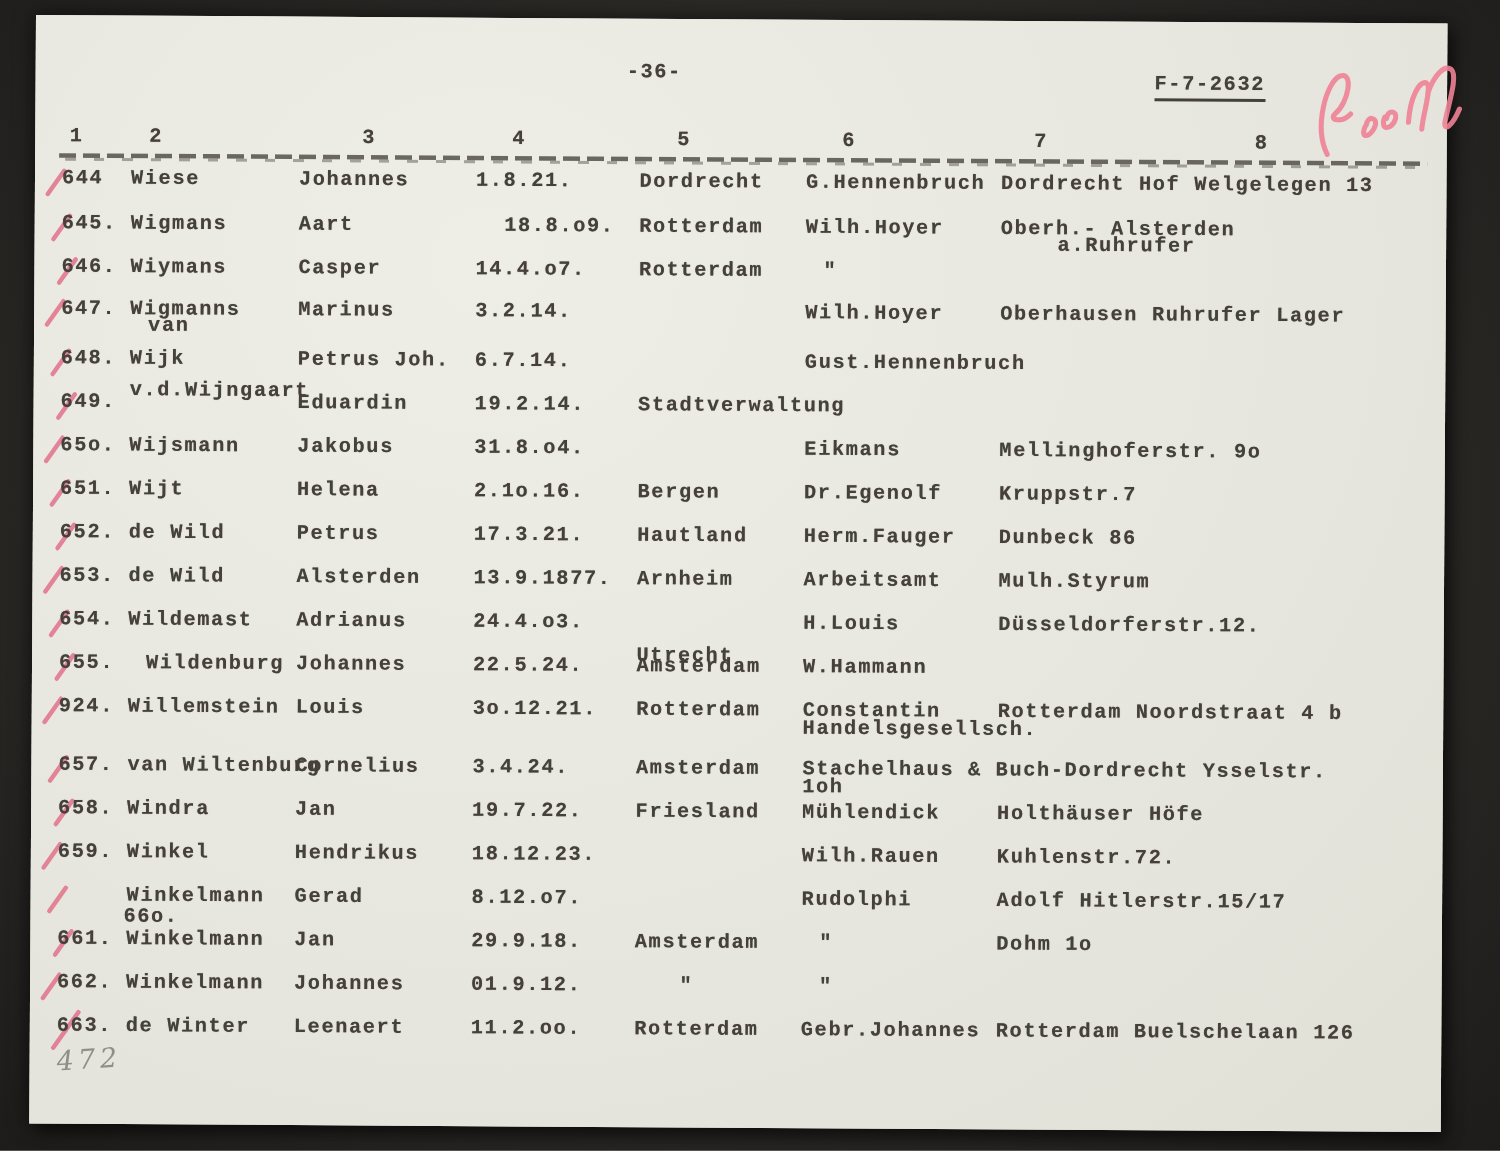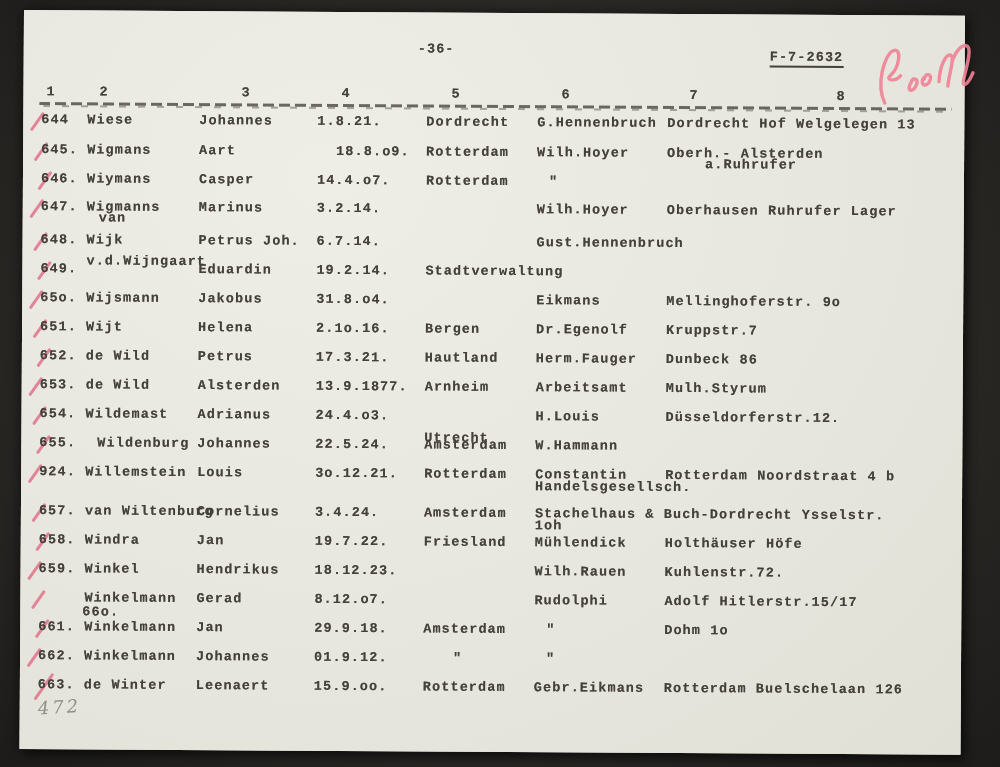--- a/index.html
+++ b/index.html
@@ -218,20 +218,20 @@
       <span class="tw" style="left: 18px; top: 639px;">662.</span>
       <span class="tw" style="left: 64px; top: 639px;">Winkelmann</span>
       <span class="tw" style="left: 176px; top: 639px;">Johannes</span>
       <span class="tw" style="left: 294px; top: 639px;">01.9.12.</span>
       <span class="tw ditto-place" style="left: 403px; top: 639px;">"</span>
       <span class="tw ditto-contact" style="left: 514px; top: 639px;">"</span>
       <div class="red-slash" style="left: 8px; top: 675px; width: 32px;"></div>
       <span class="tw" style="left: 18px; top: 668px;">663.</span>
       <span class="tw" style="left: 64px; top: 668px;">de Winter</span>
       <span class="tw" style="left: 176px; top: 668px;">Leenaert</span>
-      <span class="tw" style="left: 294px; top: 668px;">15.9.oo.</span>
+      <span class="tw" style="left: 294px; top: 668px;">11.2.oo.</span>
       <span class="tw" style="left: 403px; top: 668px;">Rotterdam</span>
-      <span class="tw" style="left: 514px; top: 668px;">Gebr.Eikmans</span>
+      <span class="tw" style="left: 514px; top: 668px;">Gebr.Johannes</span>
       <span class="tw" style="left: 644px; top: 668px;">Rotterdam Buelschelaan 126</span>
     </div>
 
   <span id="pencil-number">472</span>
 </div>
 
 </body></html>

